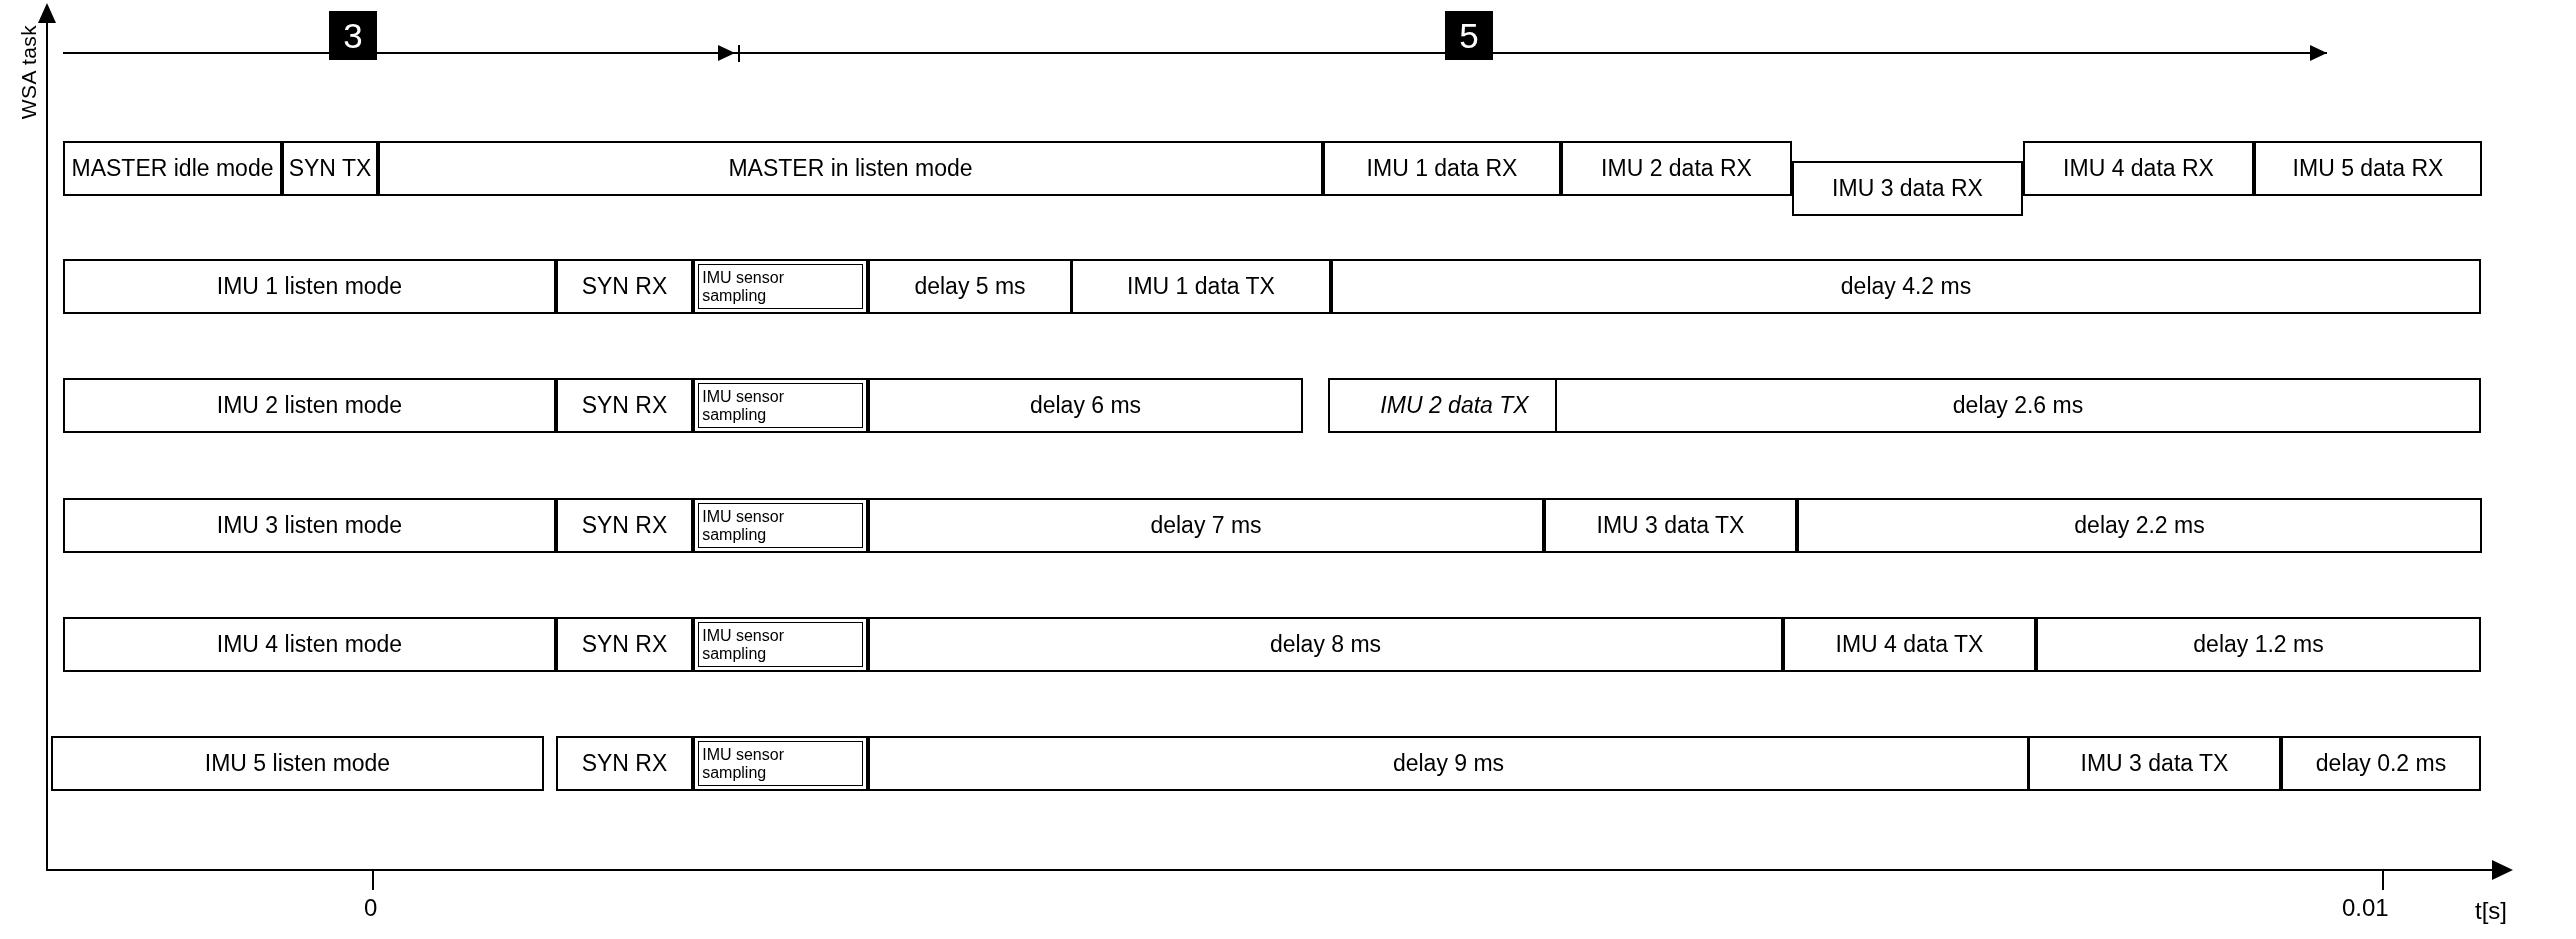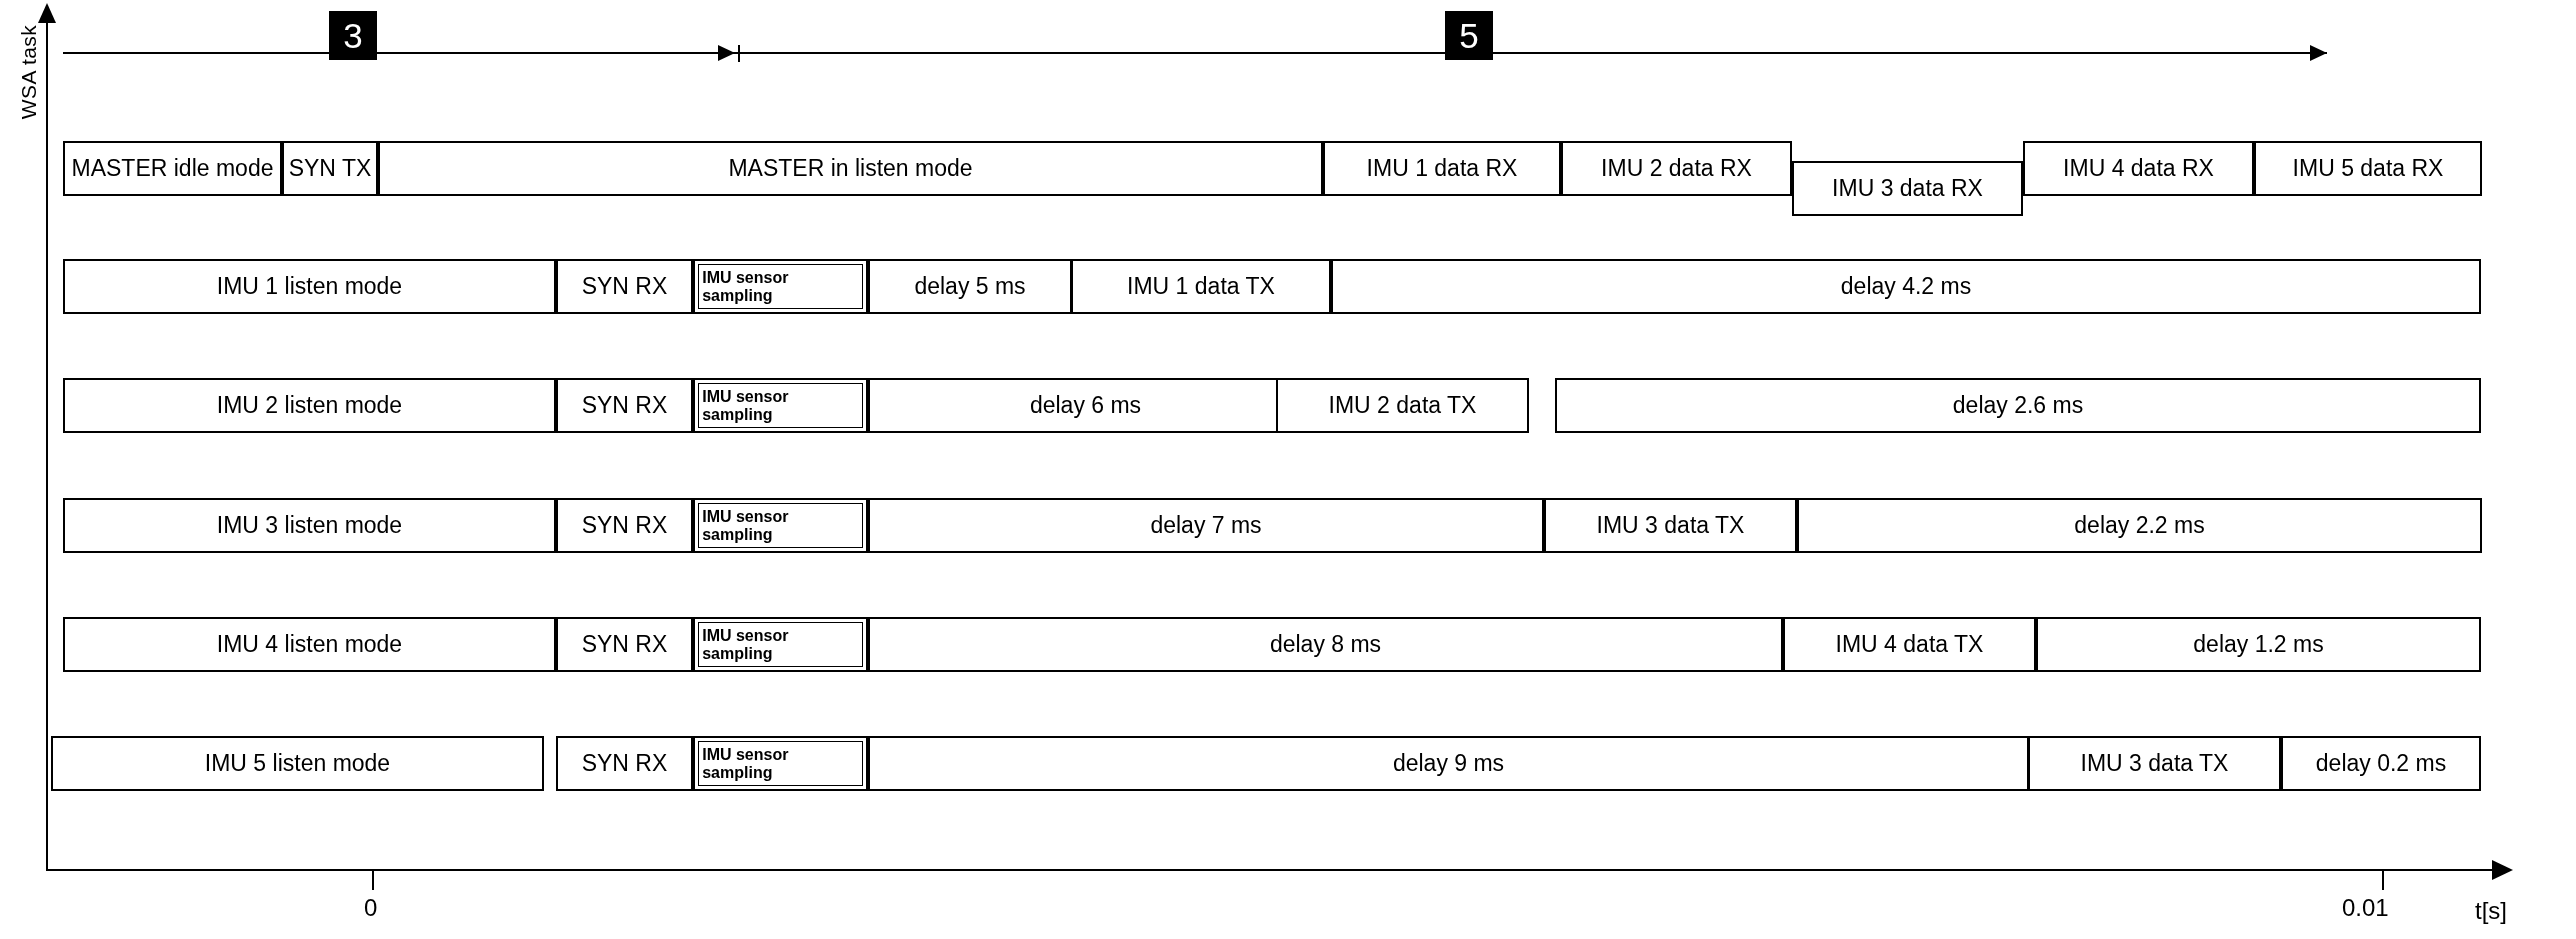--- a/index.html
+++ b/index.html
@@ -122,21 +122,20 @@
     align-items: center;
     justify-content: center;
     font-size: 23px;
     white-space: nowrap;
     overflow: hidden;
   }
   .seg.sampling {
     padding: 0;
     align-items: stretch;
     justify-content: stretch;
-    font-weight: bold;
   }
   .sampling-inner {
     flex: 1;
     margin: 3.1px;
     border: 1.5px solid #000;
     box-sizing: border-box;
     display: flex;
     flex-direction: column;
     justify-content: center;
     padding-left: 3.1px;
@@ -243,21 +242,21 @@
         </div>
         <div class="seg sampling" style="left: 693px; width: 175px;">
           <div class="sampling-inner">
             <div>IMU sensor</div>
             <div>sampling</div>
           </div>
         </div>
         <div class="seg" style="left: 868px; width: 435px;">
           <span>delay 6 ms</span>
         </div>
-        <div class="seg" style="left: 1276px; width: 253px;">
+        <div class="seg" style="left: 1328px; width: 253px; font-style: italic;">
           <span>IMU 2 data TX</span>
         </div>
         <div class="seg" style="left: 1555px; width: 926px;">
           <span>delay 2.6 ms</span>
         </div>
       </div>
       <div class="row" style="top: 498px;">
         <div class="seg" style="left: 63px; width: 493px;">
           <span>IMU 3 listen mode</span>
         </div>

